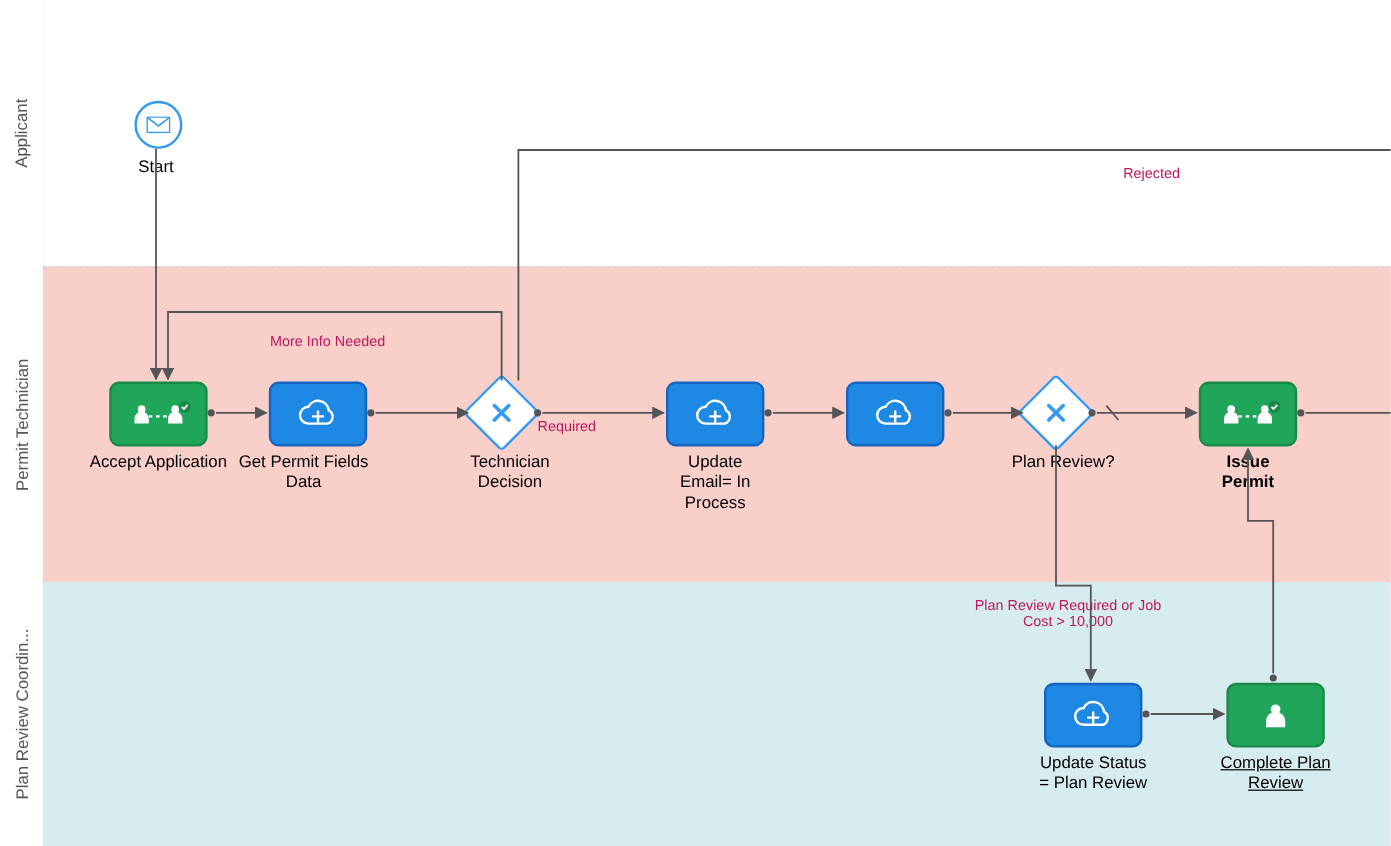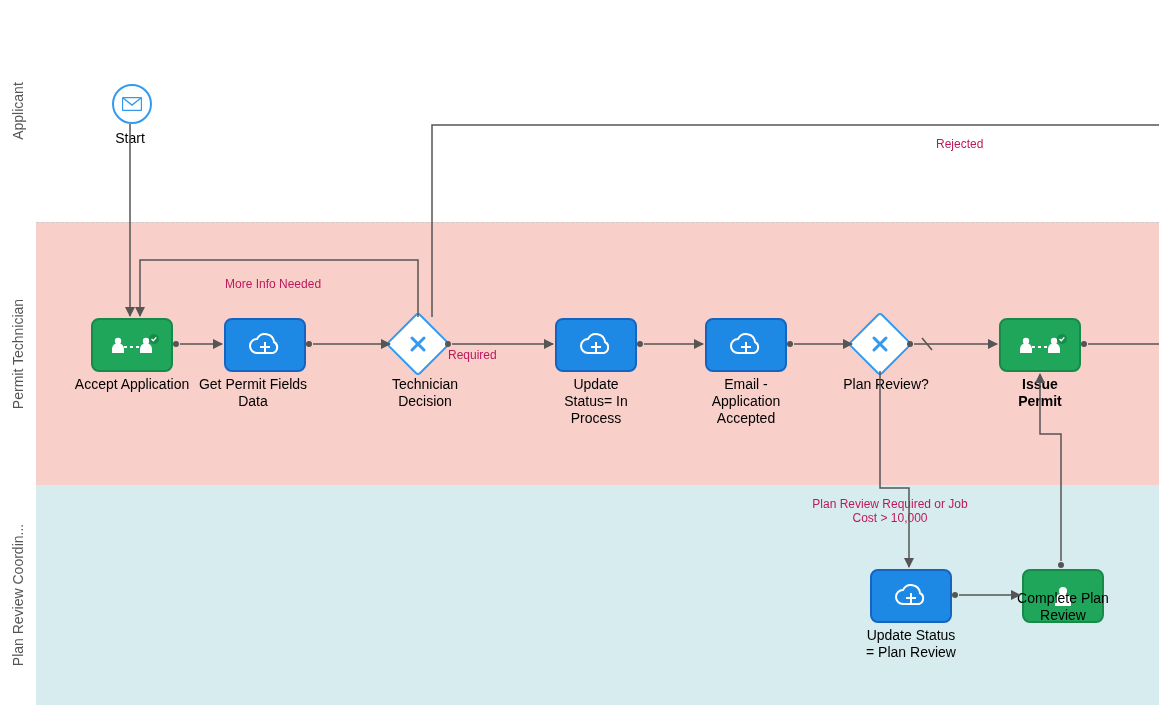--- a/index.html
+++ b/index.html
@@ -84,29 +84,28 @@
       <div class="x2"></div>
   </div>
   <div class="caption" style="left:380px; top:376px; width:90px;">Technician Decision</div>
 
   <div class="task blue" style="left:555px; top:318px;">
     <svg width="40" height="28">
         <path d="M12 22 a7 7 0 0 1 0-14 a9 9 0 0 1 17 3 a6 6 0 0 1 -1 11 z" fill="none" stroke="#fff" stroke-width="2"></path>
         <path d="M15 16 h10 M20 11 v10" stroke="#fff" stroke-width="2"></path>
       </svg>
   </div>
-  <div class="caption" style="left:550px; top:376px; width:92px;">Update Status= In Process</div>
+  <div class="caption" style="left:550px; top:376px; width:92px;">Update Email= In Process</div>
 
   <div class="task blue" style="left:705px; top:318px;">
     <svg width="40" height="28">
         <path d="M12 22 a7 7 0 0 1 0-14 a9 9 0 0 1 17 3 a6 6 0 0 1 -1 11 z" fill="none" stroke="#fff" stroke-width="2"></path>
         <path d="M15 16 h10 M20 11 v10" stroke="#fff" stroke-width="2"></path>
       </svg>
   </div>
-  <div class="caption" style="left:690px; top:376px; width:112px;">Email - Application Accepted</div>
 
   <div class="gateway" style="left:857px; top:321px;">
     <div class="diamond"></div>
       <div class="x1"></div>
       <div class="x2"></div>
   </div>
   <div class="caption" style="left:838px; top:376px; width:96px;">Plan Review?</div>
 
   <div class="task green" style="left:999px; top:318px;">
     <svg width="56" height="28">
@@ -132,21 +131,21 @@
   <div class="caption" style="left:864px; top:627px; width:94px;">Update Status = Plan Review</div>
 
   <div class="task green" style="left:1022px; top:569px;">
     <svg width="30" height="28">
         <g fill="#fff">
           <circle cx="15" cy="9" r="4"></circle>
           <path d="M7 24 v-5 a8 8 0 0 1 16 0 v5 z"></path>
         </g>
       </svg>
   </div>
-  <div class="caption" style="left:1016px; top:590px; width:94px;">Complete Plan Review</div>
+  <div class="caption" style="left:1016px; top:627px; width:94px;text-decoration:underline;">Complete Plan Review</div>
 
   <div class="flowlabel" style="left:225px; top:277px;">More Info Needed</div>
   <div class="flowlabel" style="left:448px; top:348px;">Required</div>
   <div class="flowlabel" style="left:936px; top:137px;">Rejected</div>
   <div class="flowlabel" style="left:810px; top:497px; width:160px; text-align:center;">Plan Review Required or Job Cost &gt; 10,000</div>
 
   <svg class="overlay">
     <defs>
       <marker id="arr" viewBox="0 0 10 10" refX="9" refY="5" markerWidth="7" markerHeight="7" orient="auto-start-reverse">
         <path d="M0 0 L10 5 L0 10 z" fill="#555"></path>

